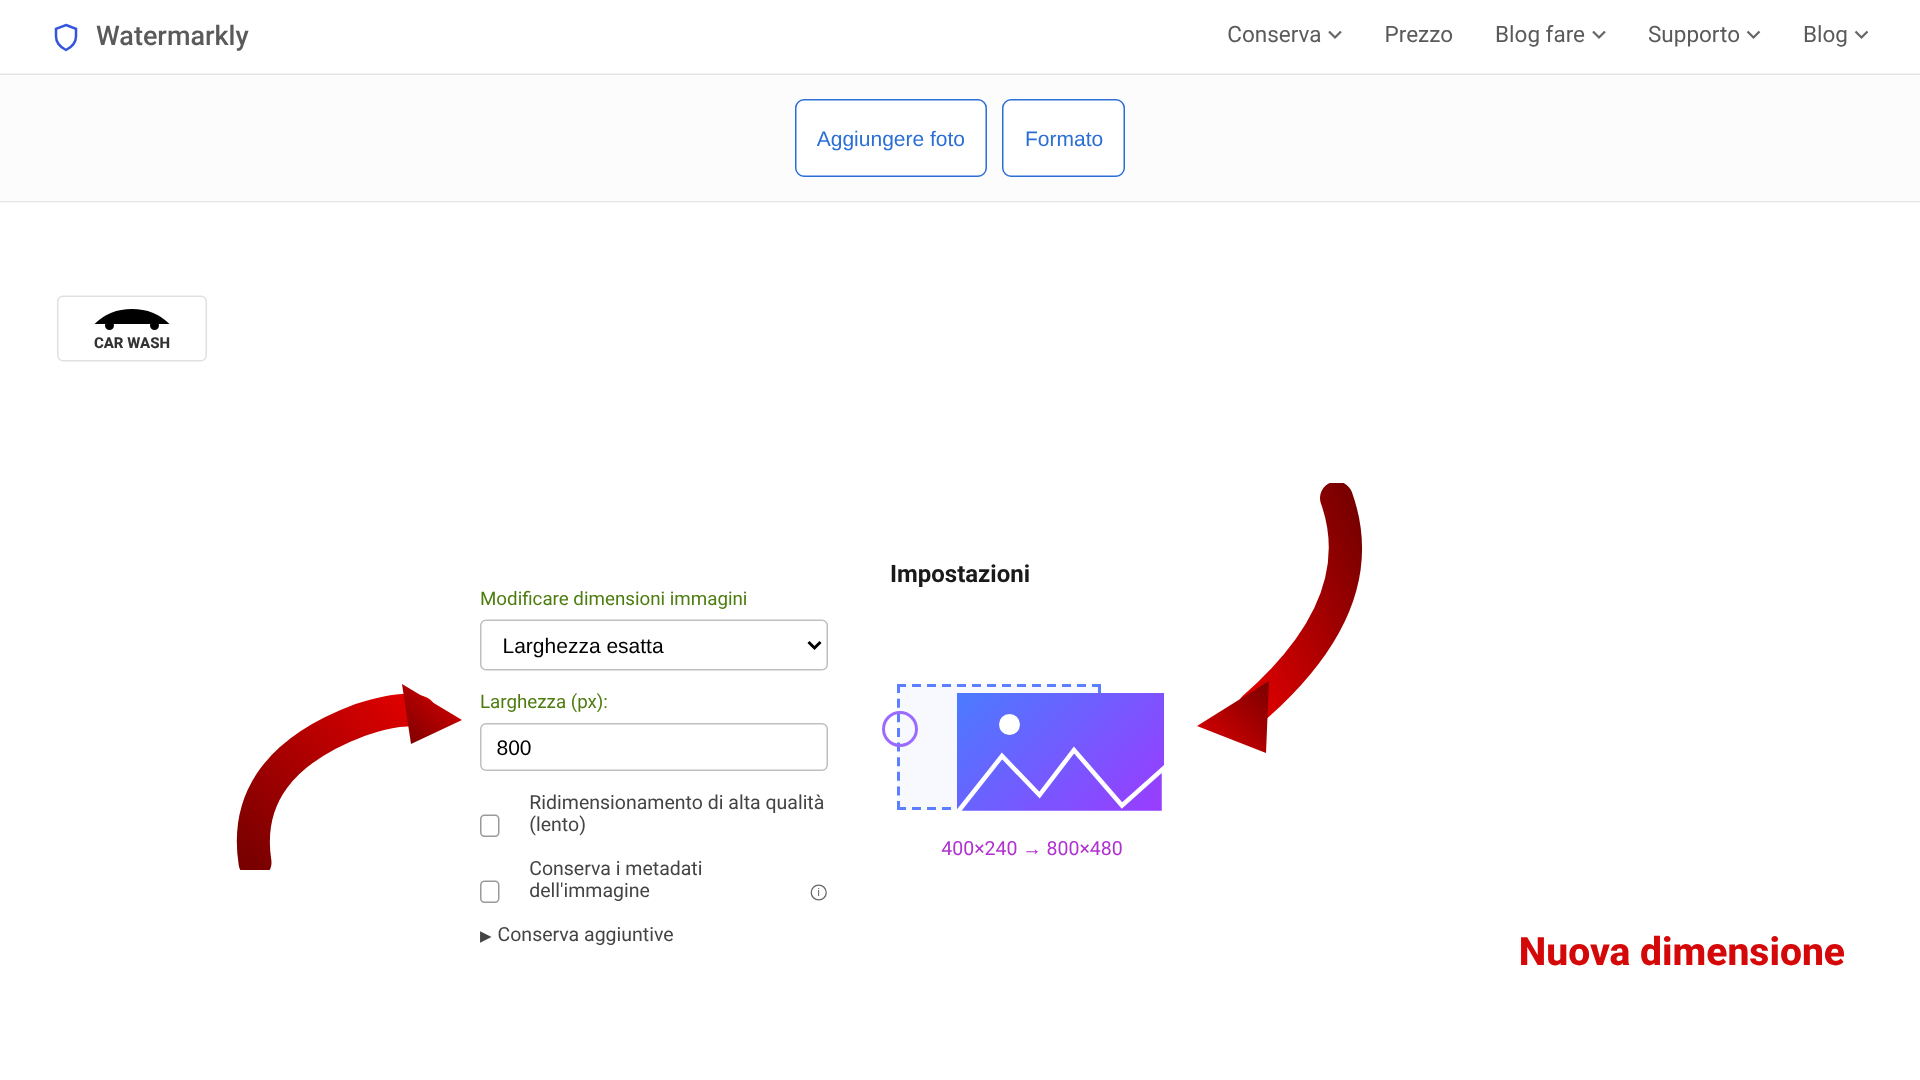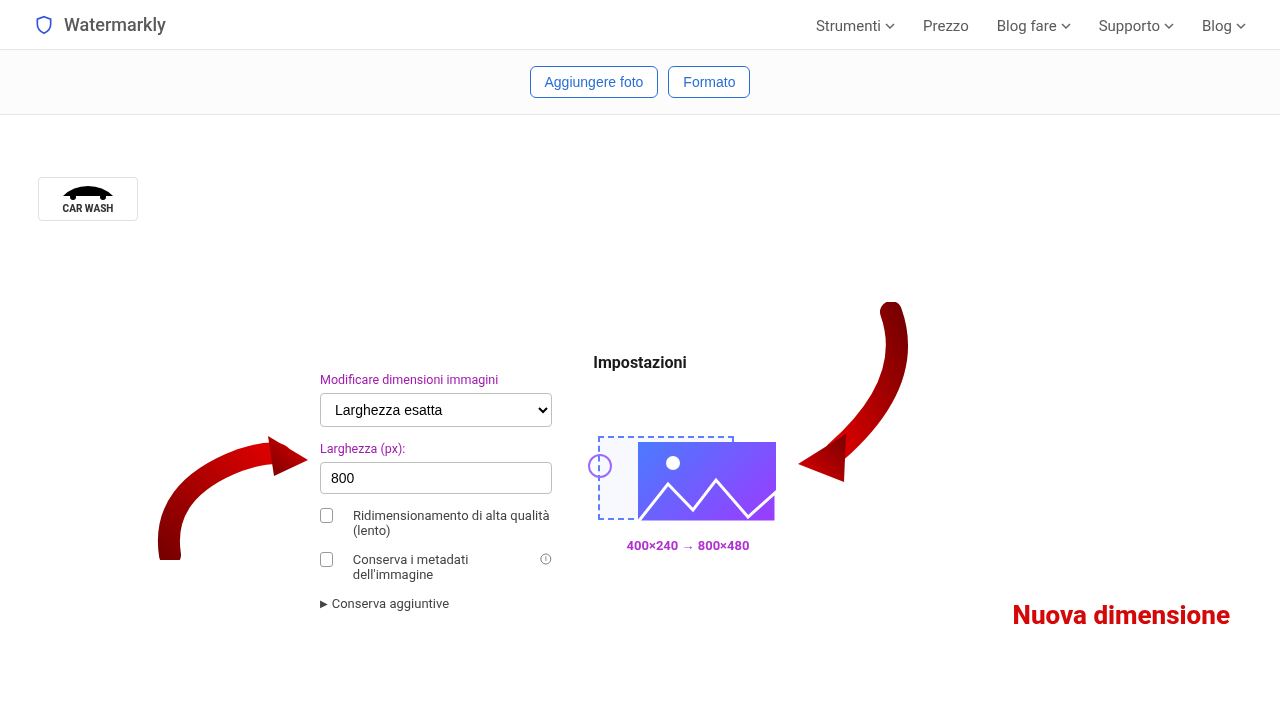--- a/index.html
+++ b/index.html
@@ -1,73 +1,73 @@
 <!DOCTYPE html>
 <html><head>
 <meta charset="utf-8">
 <style>
 * { margin: 0; padding: 0; box-sizing: border-box; }
 body { font-family: -apple-system, BlinkMacSystemFont, "Segoe UI", Roboto, Arial, sans-serif; background: #fff; color: #333; width: 1280px; height: 720px; overflow: hidden; }
 
-.header { display: flex; align-items: flex-end; justify-content: space-between; padding: 14px 34px; border-bottom: 1px solid #e5e5e5; background: #fff; }
+.header { display: flex; align-items: flex-start; justify-content: space-between; padding: 14px 34px; border-bottom: 1px solid #e5e5e5; background: #fff; }
 .brand { display: flex; align-items: center; gap: 10px; }
 .brand-logo { width: 20px; height: 20px; }
 .brand-name { font-size: 18px; font-weight: 500; color: #5a5a5a; }
 .nav { display: flex; gap: 28px; align-items: center; }
 .nav-item { display: flex; align-items: center; gap: 4px; font-size: 15px; color: #5a5a5a; cursor: pointer; }
 .chev { width: 10px; height: 10px; }
 
 .toolbar { display: flex; justify-content: center; gap: 10px; padding: 16px 0; border-bottom: 1px solid #e5e5e5; background:#fcfcfc; }
-.btn-outline { padding: 7px 14px; border: 1px solid #2a6fd6; border-radius: 6px; background: #fff; color: #2a6fd6; font-size: 14px; cursor: pointer; }
+.btn-outline { padding: 17px 14px; border: 1px solid #2a6fd6; border-radius: 6px; background: #fff; color: #2a6fd6; font-size: 14px; cursor: pointer; }
 
 .canvas-area { position: relative; height: 216px; background: #fff; }
 .thumb { position: absolute; left: 38px; top: 62px; width: 100px; height: 44px; border: 1px solid #e0e0e0; border-radius: 4px; background: #fff; display:flex; align-items:center; justify-content:center; font-weight:800; font-size:10px; line-height:1; text-align:center; }
 .thumb .car { width: 60px; height: 16px; margin-bottom:2px; }
 .annot1 { position: absolute; right: 62px; top: 62px; width: 450px; color: #d40808; font-weight: 800; font-size: 28px; line-height: 1.5; text-align: center; }
 
 .settings-wrap { position: relative; padding: 22px 0 20px; }
 .settings-title { text-align: center; font-weight: 700; font-size: 16px; color: #1a1a1a; }
 .settings-body { position: relative; width: 640px; margin: 0 auto; }
 .form-col { width: 232px; }
-.label { font-size: 12.5px; color: #a21caf; margin-bottom: 6px; display:block; }
+.label { font-size: 12.5px; color: #4d7c0f; margin-bottom: 6px; display:block; }
 .select, .input { width: 100%; padding: 7px 10px; border: 1px solid #bfbfbf; border-radius: 4px; font-size: 14px; background: #fff; }
 .select { appearance: auto; }
 .row { margin-bottom: 14px; }
-.check-row { display: flex; align-items: flex-start; gap: 20px; margin-bottom: 14px; }
+.check-row { display: flex; align-items: flex-end; gap: 20px; margin-bottom: 14px; }
 .check { width: 15px; height: 15px; border: 1px solid #9a9a9a; border-radius: 3px; background:#fff; }
 .check-label { font-size: 13px; color: #444; }
 .info-icon { width:14px; height:14px; margin-left:2px; }
 .expand-row { display:flex; align-items:center; gap:4px; font-size:13px; color:#444; }
 .tri { font-size:10px; }
 
 .preview { position: absolute; left: 278px; top: 64px; width: 260px; text-align:center; }
 .prev-back { position:absolute; left:0; top:0; width:136px; height:84px; border:2px dashed #5b7fff; background:#f8f9ff; }
 .prev-front { position:absolute; left:40px; top:6px; width:138px; height:80px; background: linear-gradient(135deg,#4b7bff,#9b3bff); overflow:hidden; }
 .prev-circ-o { position:absolute; left:-12px; top:16px; width:24px; height:24px; border:2px solid #9b6bff; border-radius:50%; background:transparent; }
 .prev-circ { position:absolute; left:28px; top:14px; width:14px; height:14px; background:#fff; border-radius:50%; }
 .prev-mtn { position:absolute; left:0; bottom:0; width:100%; height:50px; }
-.dim-text { position:absolute; top:102px; left:0; width:180px; font-size:13px; font-weight:700; color:#b030d0; text-align:center; }
+.dim-text { position:absolute; top:102px; left:0; width:180px; font-size:13px; font-weight:400; color:#b030d0; text-align:center; }
 
 .arrow1 { position:absolute; left:-170px; top:48px; width:160px; height:140px; }
 .arrow2 { position:absolute; left:456px; top:-70px; width:160px; height:200px; }
 .annot2 { position:absolute; right:-270px; top:228px; color:#d40808; font-weight:800; font-size:26px; }
 </style>
 </head>
 <body>
 
 <div class="header">
   <div class="brand">
     <svg class="brand-logo" viewBox="0 0 24 24">
         <path d="M12 2 L20 5 V11 C20 16 16 20 12 22 C8 20 4 16 4 11 V5 Z" fill="#fff" stroke="#3355dd" stroke-width="2"></path>
       </svg>
     <span class="brand-name">Watermarkly</span>
   </div>
   <div class="nav">
     <div class="nav-item">
-        <span>Strumenti</span>
+        <span>Conserva</span>
         <svg class="chev" viewBox="0 0 10 10">
           <path d="M1 3 L5 7 L9 3" stroke="#666" stroke-width="1.5" fill="none"></path>
         </svg>
       </div>
     <div class="nav-item">
         <span>Prezzo</span>
       </div>
     <div class="nav-item">
         <span>Blog fare</span>
         <svg class="chev" viewBox="0 0 10 10">

